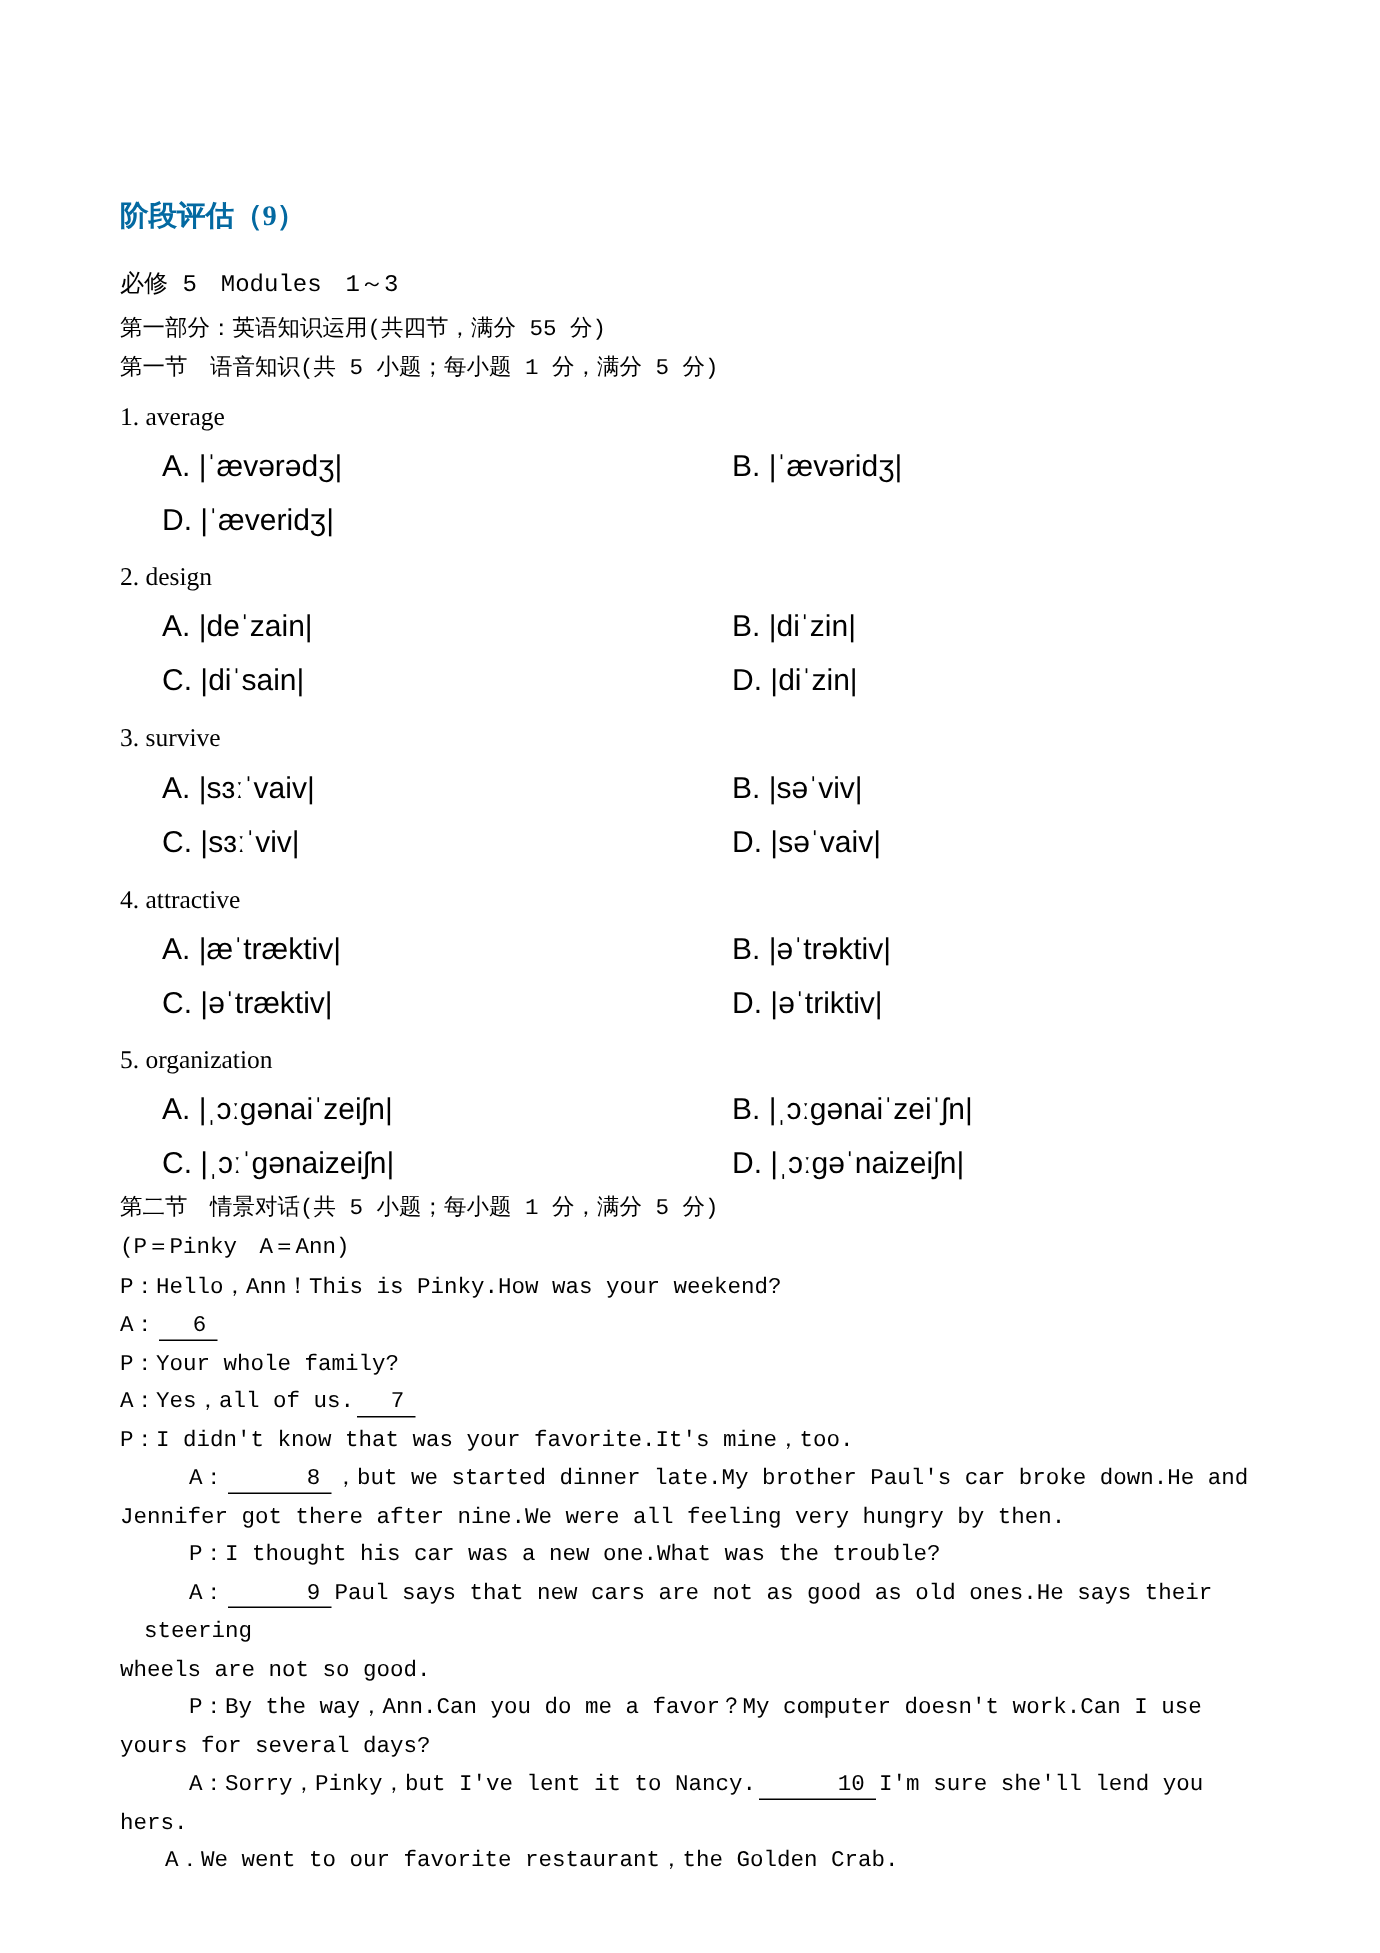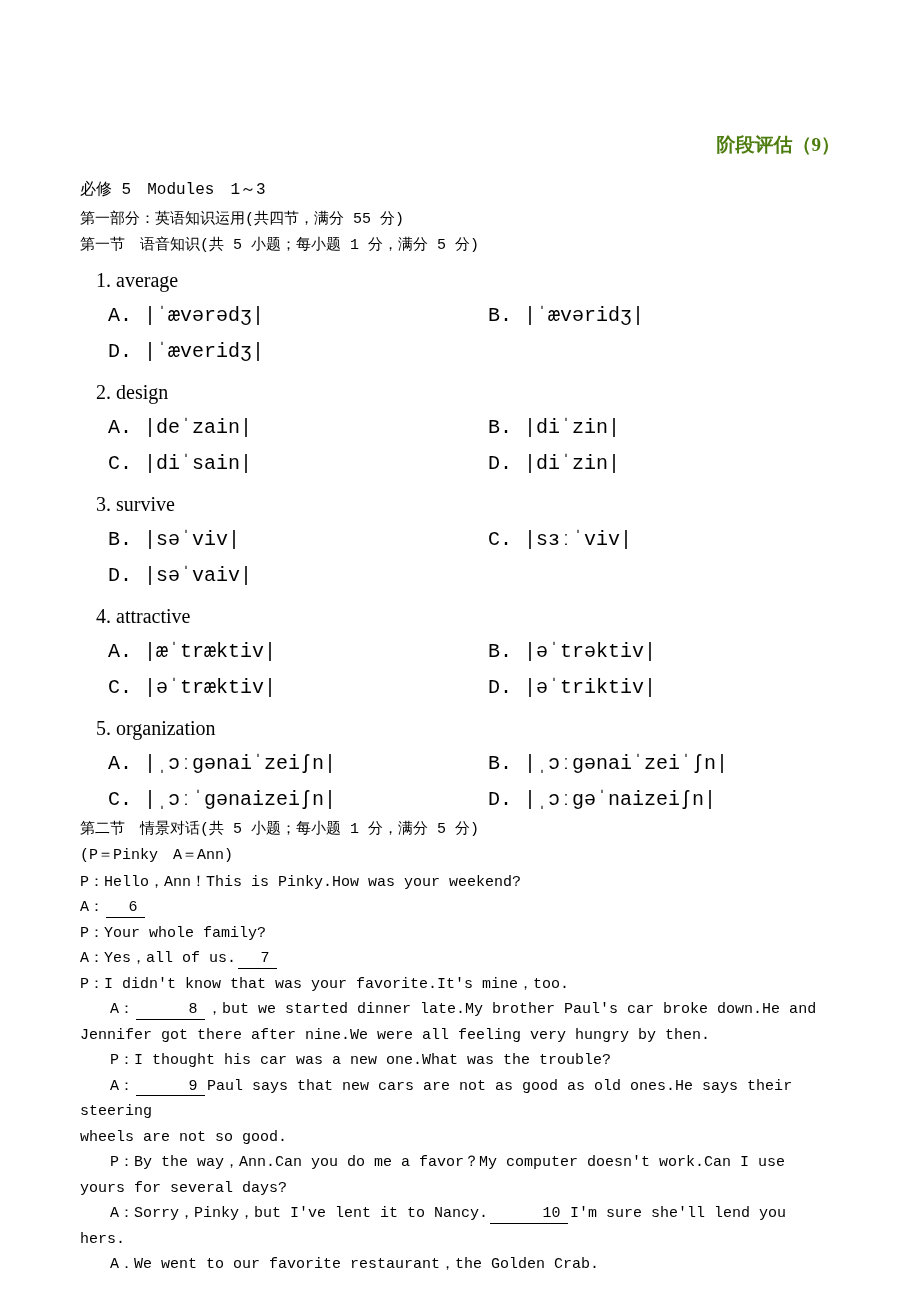--- a/index.html
+++ b/index.html
@@ -9,63 +9,64 @@
     font-family: "SimSun", "宋体", serif;
     font-size: 16px;
     color: #000;
     line-height: 1.6;
     width: 920px;
   }
   .page {
     padding: 130px 80px 60px 80px;
   }
   .title-red {
-    color: #4d7c0f;
+    color: #0369a1;
     font-weight: bold;
-    text-align: right;
+    text-align: left;
     font-size: 19px;
     margin-bottom: 18px;
     font-family: "SimSun", "宋体", serif;
   }
   .subtitle {
     text-align: left;
     font-size: 16px;
     margin-bottom: 4px;
     font-family: Courier, "SimSun", monospace;
   }
   .line {
     margin: 0 0 2px 0;
     font-family: Courier, "SimSun", monospace;
     font-size: 15px;
   }
   .q-line {
     font-family: "Times New Roman", Times, serif;
-    font-size: 20px;
-    margin: 6px 0 2px 16px;
+    font-size: 17px;
+    margin: 6px 0 2px 0;
   }
   .opt-row {
     display: flex;
     flex-wrap: wrap;
-    font-family: Liberation Mono, monospace;
+    font-family: Liberation Sans, sans-serif;
     font-size: 20px;
   }
   .opt {
     width: 50%;
     padding-left: 28px;
     box-sizing: border-box;
     margin: 2px 0;
   }
   .dialog {
     font-family: Courier, "SimSun", monospace;
     font-size: 15px;
     margin: 0;
     line-height: 1.7;
   }
   .indent {
     text-indent: 2em;
+    margin-left: 16px;
   }
   .blank {
     display: inline-block;
     border-bottom: 1px solid #000;
     min-width: 26px;
     text-align: center;
     line-height: 1.1;
     margin: 0 2px;
   }
   .opt-item {
@@ -96,20 +97,21 @@
   <div class="q-line">2. design</div>
   <div class="opt-row">
     <div class="opt">A. |deˈzain|</div>
     <div class="opt">B. |diˈzin|</div>
     <div class="opt">C. |diˈsain|</div>
     <div class="opt">D. |diˈzin|</div>
   </div>
 
   <div class="q-line">3. survive</div>
   <div class="opt-row">
+    <div class="opt">A. |sɜːˈvaiv|</div>
     <div class="opt">B. |səˈviv|</div>
     <div class="opt">C. |sɜːˈviv|</div>
     <div class="opt">D. |səˈvaiv|</div>
   </div>
 
   <div class="q-line">4. attractive</div>
   <div class="opt-row">
     <div class="opt">A. |æˈtræktiv|</div>
     <div class="opt">B. |əˈtrəktiv|</div>
     <div class="opt">C. |əˈtræktiv|</div>

